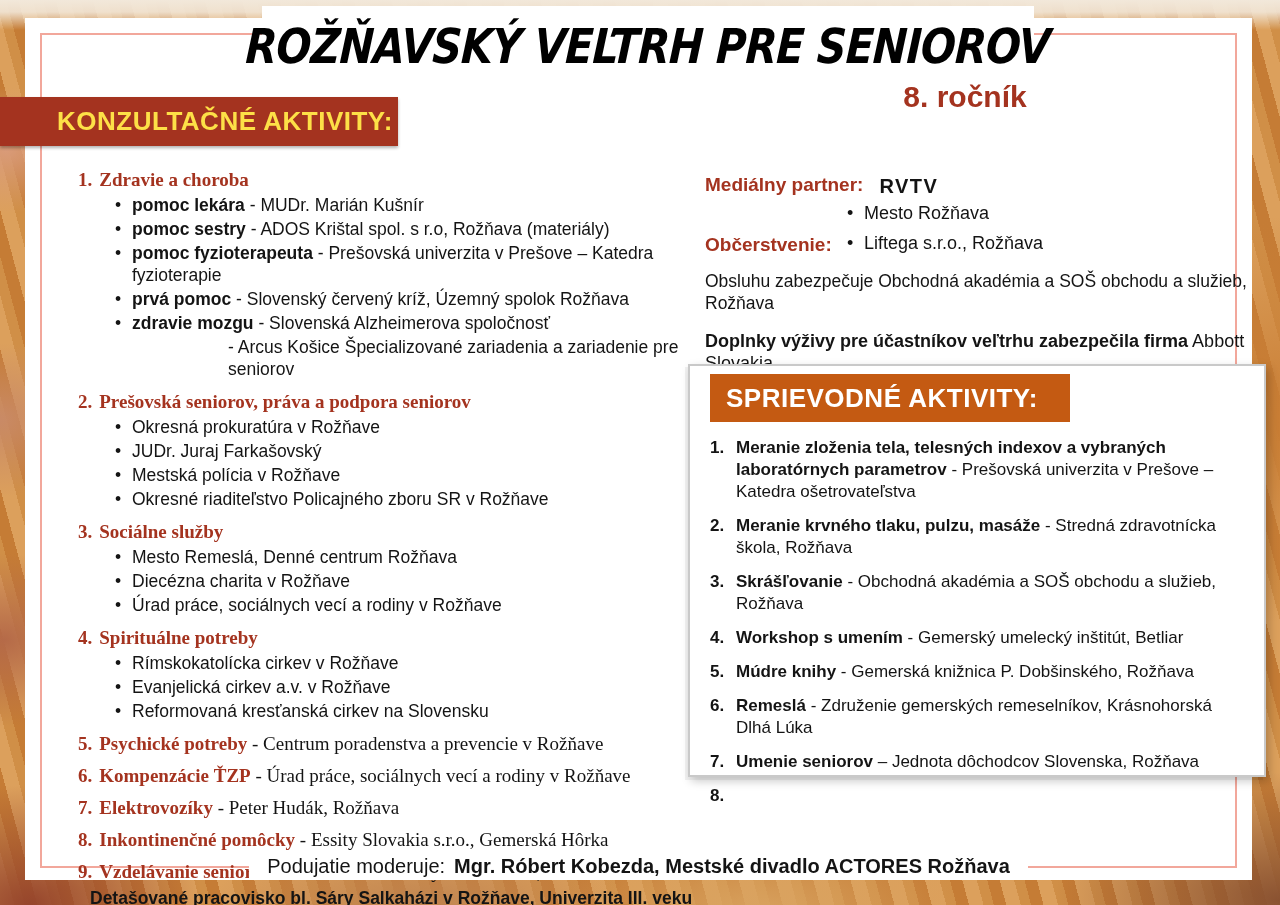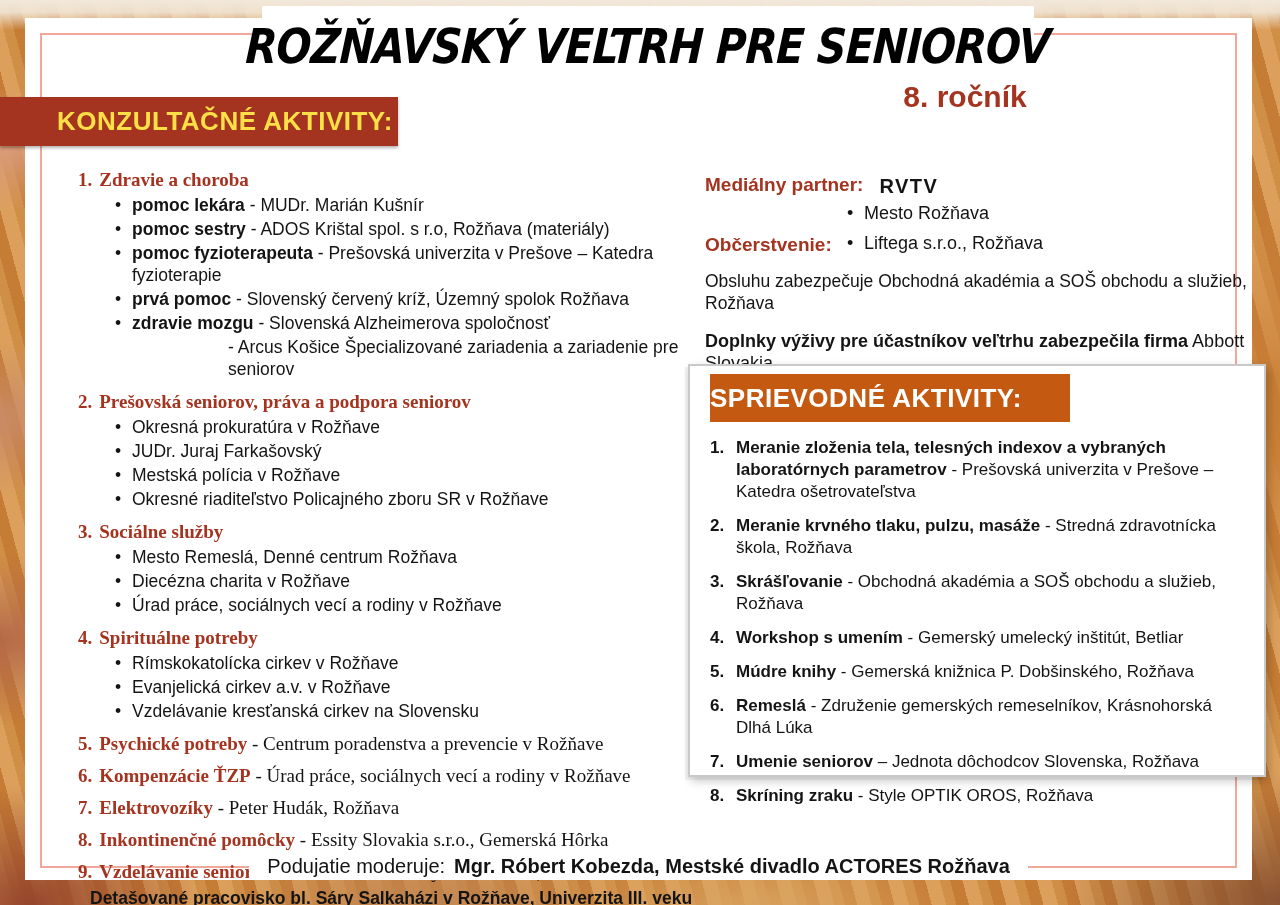--- a/index.html
+++ b/index.html
@@ -77,21 +77,21 @@
   .doplnky{font-size:18px;line-height:22px;margin-top:16px;}
   .doplnky b{font-weight:700;}
 
   .spriev-box{
     position:absolute;left:688px;top:364px;width:578px;height:413px;background:#fff;z-index:3;
     border:2px solid #c9c9c9;box-sizing:border-box;
     box-shadow:-3px 3px 0 rgba(0,0,0,.05), 3px 4px 9px rgba(0,0,0,.22);
   }
   .spriev-bar{
     margin:8px 0 0 20px;width:360px;height:48px;background:var(--orange);box-sizing:border-box;
-    color:#fff;font-weight:700;font-size:26px;line-height:48px;letter-spacing:.5px;
+    color:#fff;font-weight:700;font-size:26px;line-height:48px;padding-left:16px;letter-spacing:.5px;
   }
   .spriev-list{padding:15px 14px 0 20px;}
   .sp-item{display:flex;margin-bottom:12px;font-size:17px;line-height:22px;}
   .sp-num{font-weight:700;width:26px;flex:none;}
   .sp-text b{font-weight:700;}
 
   .footer{position:absolute;left:40px;width:1197px;top:852px;text-align:center;z-index:6;}
   .footer .wrap{display:inline-block;background:#fff;padding:0 18px;font-size:20px;line-height:28px;}
   .footer .val{font-weight:700;margin-left:9px;}
 </style>
@@ -177,21 +177,21 @@
       <div class="bullet">
         <span class="dot">•</span>
         <span><span>Rímskokatolícka cirkev v Rožňave</span></span>
       </div>
       <div class="bullet">
         <span class="dot">•</span>
         <span><span>Evanjelická cirkev a.v. v Rožňave</span></span>
       </div>
       <div class="bullet">
         <span class="dot">•</span>
-        <span><span>Vzdelávanie kresťanská cirkev na Slovensku</span></span>
+        <span><span>Reformovaná kresťanská cirkev na Slovensku</span></span>
       </div>
     </div>
     <div class="section single">
       <div class="sec-head"><span class="sec-num">5.</span><span>Psychické potreby</span><span class="sec-desc"> - Centrum poradenstva a prevencie v Rožňave</span></div>
     </div>
     <div class="section single">
       <div class="sec-head"><span class="sec-num">6.</span><span>Kompenzácie ŤZP</span><span class="sec-desc">  - Úrad práce, sociálnych vecí a rodiny v Rožňave</span></div>
     </div>
     <div class="section single">
       <div class="sec-head"><span class="sec-num">7.</span><span>Elektrovozíky</span><span class="sec-desc"> - Peter Hudák, Rožňava</span></div>
@@ -257,21 +257,20 @@
       <div class="sp-item">
         <span class="sp-num">6.</span>
         <span class="sp-text"><b>Remeslá</b><span> -  Združenie gemerských remeselníkov, Krásnohorská Dlhá Lúka</span></span>
       </div>
       <div class="sp-item">
         <span class="sp-num">7.</span>
         <span class="sp-text"><b>Umenie seniorov</b><span> – Jednota dôchodcov Slovenska, Rožňava</span></span>
       </div>
       <div class="sp-item">
         <span class="sp-num">8.</span>
-        <span class="sp-text"><b>Skríning zraku</b><span>  - Style OPTIK OROS, Rožňava</span></span>
       </div>
     </div>
 </div>
 
 <div class="footer">
   <span class="wrap">
     <span class="lbl">Podujatie moderuje:</span><span class="val">Mgr. Róbert Kobezda, Mestské divadlo ACTORES Rožňava</span>
   </span>
 </div>
 

